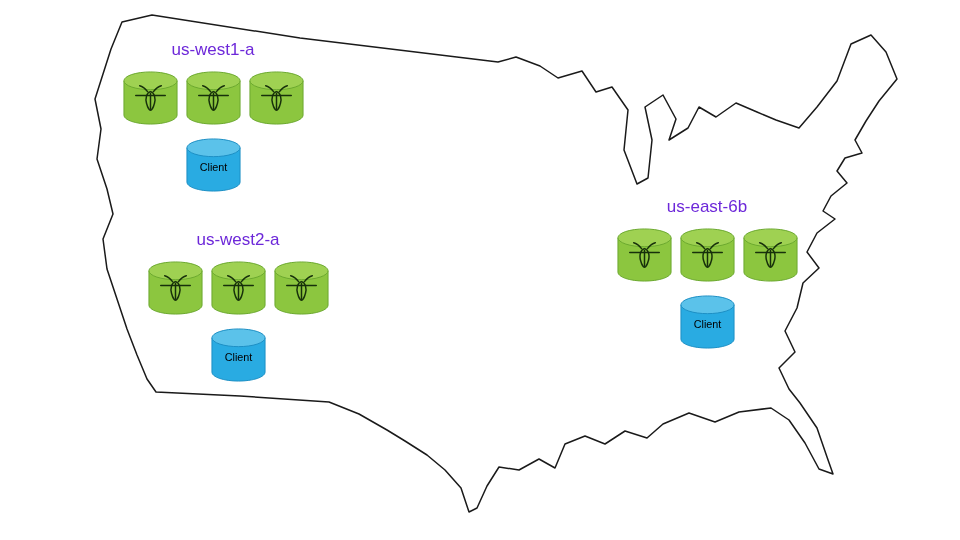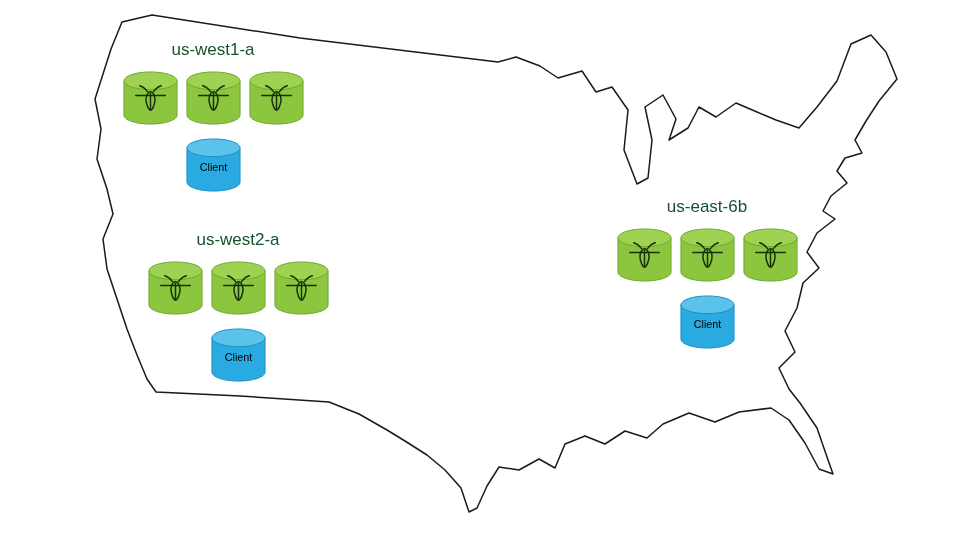--- a/index.html
+++ b/index.html
@@ -31,21 +31,21 @@
   .region {
     position: absolute;
     display: flex;
     flex-direction: column;
     align-items: center;
     width: 190px;
   }
   .region-label {
     font-size: 17px;
     line-height: 20px;
-    color: #14532d;
+    color: #6d28d9;
     margin-bottom: 9px;
     text-align: center;
     white-space: nowrap;
   }
   .node-row {
     display: flex;
     gap: 4px;
   }
   .db-node {
     width: 59px;

